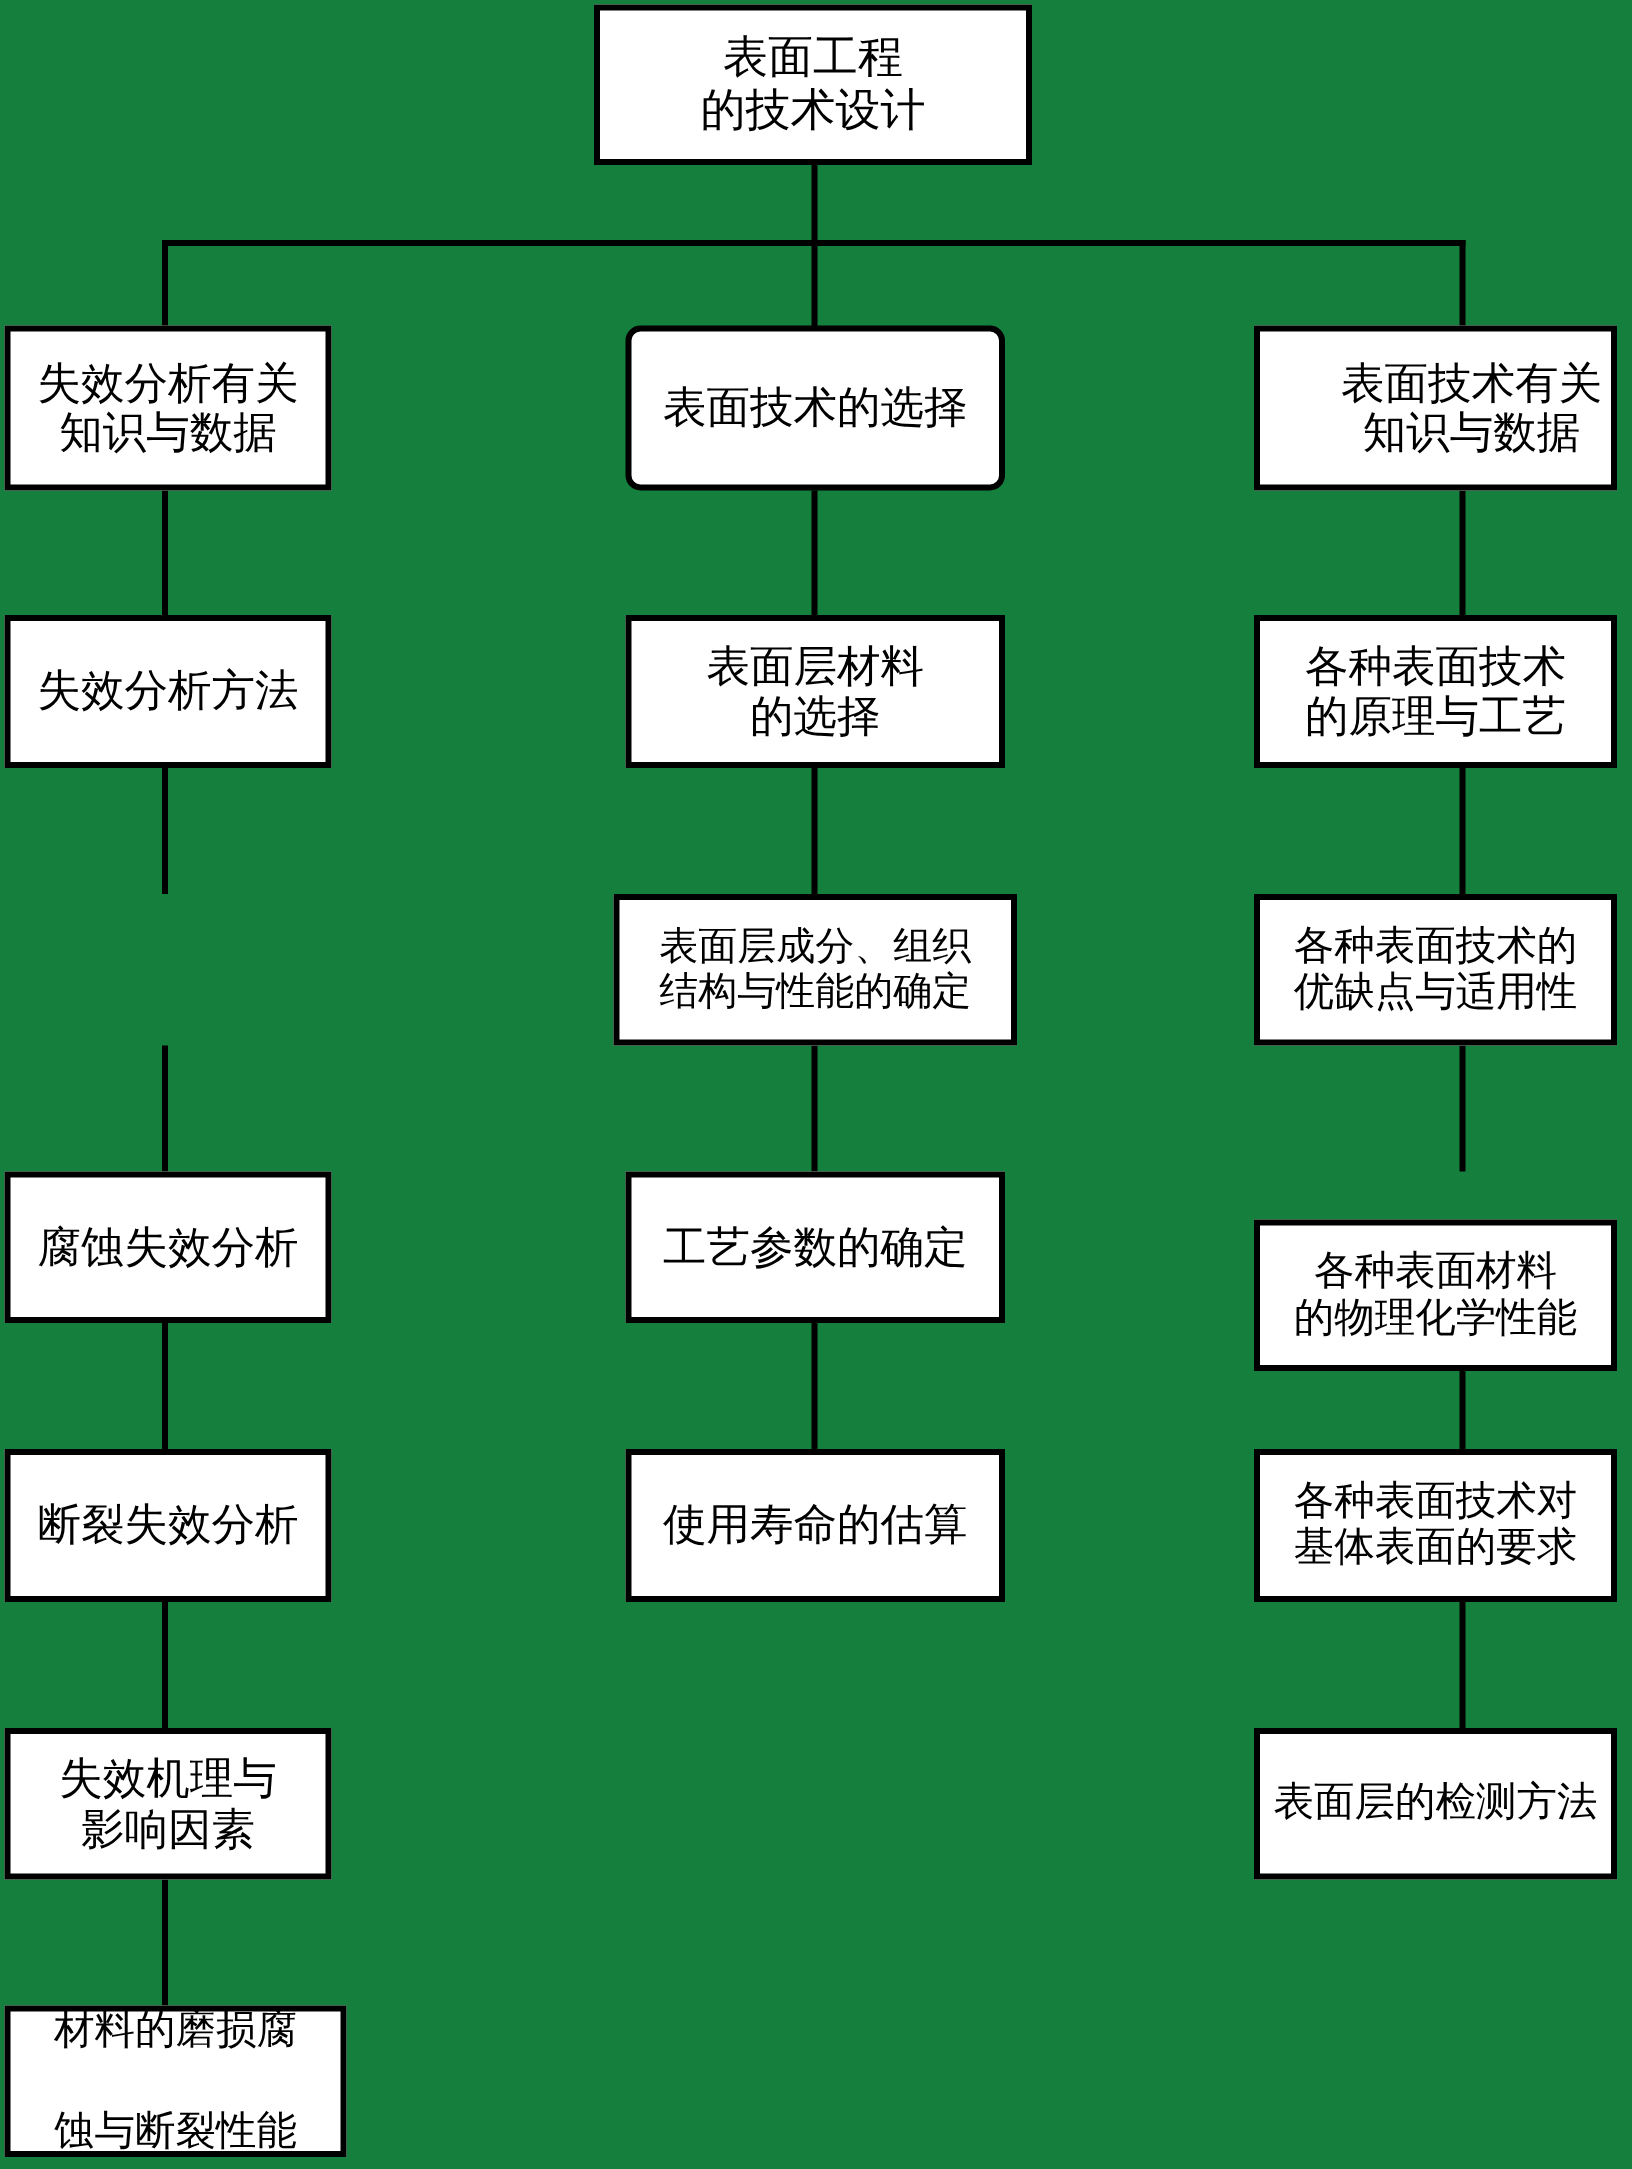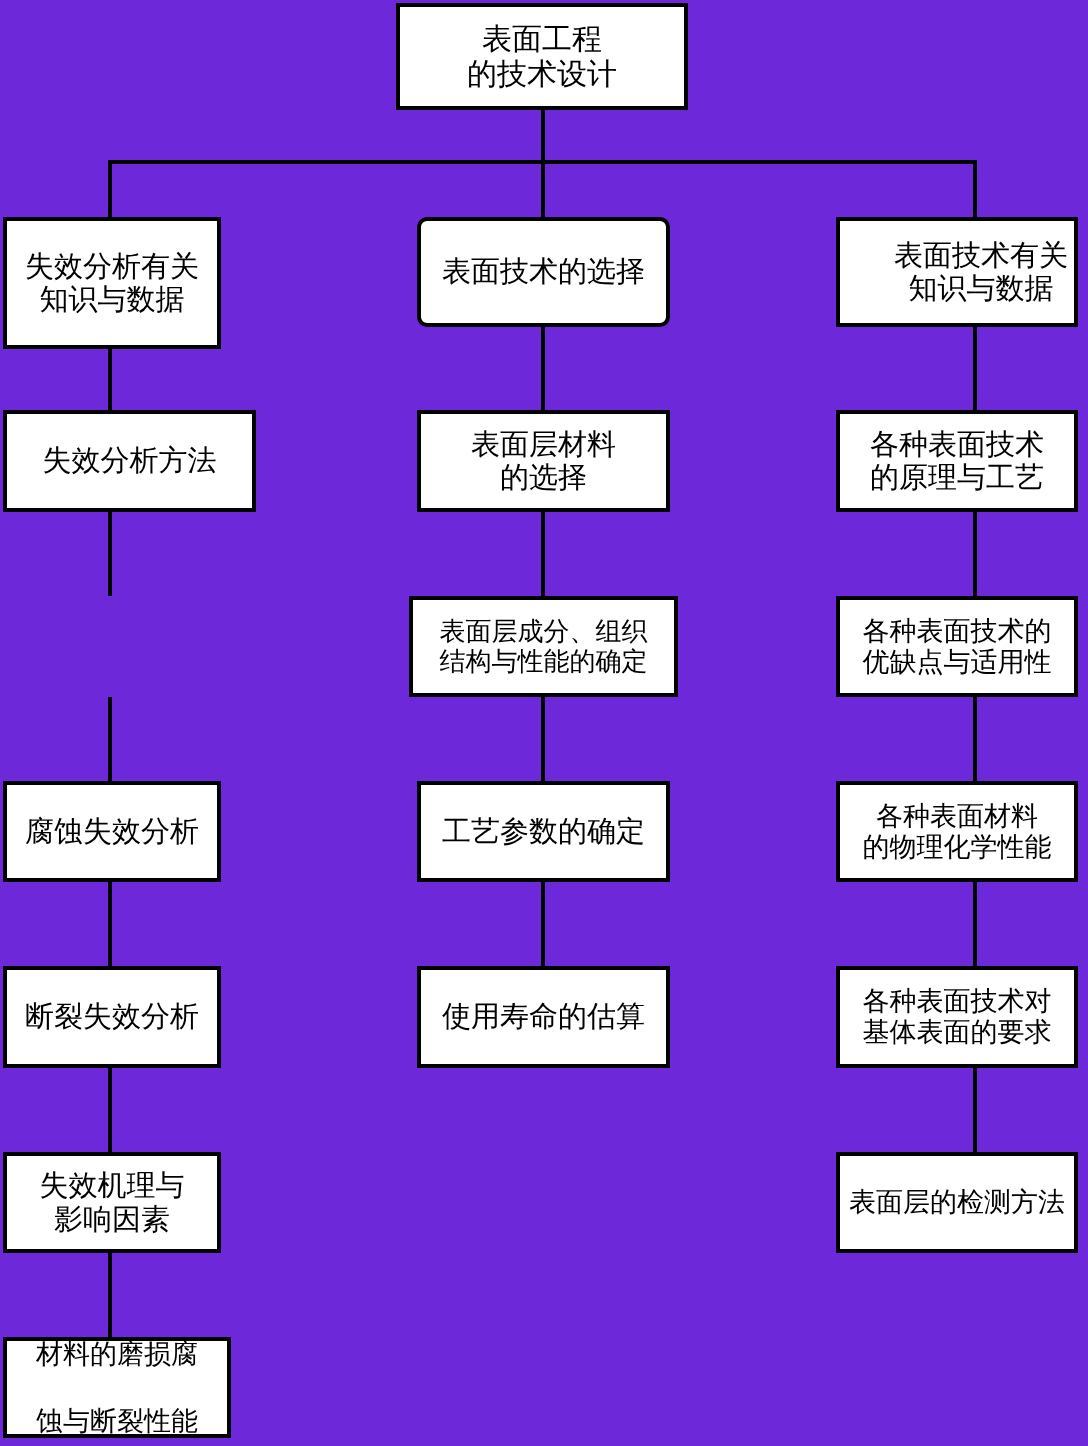--- a/index.html
+++ b/index.html
@@ -7,21 +7,21 @@
     padding: 0;
     background: #ffffff;
   }
   body {
     font-family: "DejaVu Sans", "Liberation Sans", sans-serif;
   }
   #chart-root {
     position: relative;
     width: 1088px;
     height: 1446px;
-    background: #6d28d9;
+    background: #15803d;
     overflow: hidden;
   }
   svg.connectors {
     position: absolute;
     left: 0;
     top: 0;
     width: 1088px;
     height: 1446px;
     pointer-events: none;
   }
@@ -80,26 +80,26 @@
     <line x1="975" y1="697" x2="975" y2="781" stroke="#000" stroke-width="4"></line>
     <line x1="975" y1="882" x2="975" y2="966" stroke="#000" stroke-width="4"></line>
     <line x1="975" y1="1068" x2="975" y2="1152" stroke="#000" stroke-width="4"></line>
   </svg>
 
   <div class="node fs-big" style="left:396px; top:3px; width:292px; height:107px;">
     <span class="line">表面工程</span>
     <span class="line">的技术设计</span>
   </div>
 
-  <div class="node fs-mid" style="left:3px; top:217px; width:218px; height:132px;">
+  <div class="node fs-mid" style="left:3px; top:217px; width:218px; height:110px;">
     <span class="line">失效分析有关</span>
     <span class="line">知识与数据</span>
   </div>
 
-  <div class="node fs-mid" style="left:3px; top:410px; width:253px; height:102px;">
+  <div class="node fs-mid" style="left:3px; top:410px; width:218px; height:102px;">
     <span class="line">失效分析方法</span>
   </div>
 
 
   <div class="node fs-mid" style="left:3px; top:781px; width:218px; height:101px;">
     <span class="line">腐蚀失效分析</span>
   </div>
 
   <div class="node fs-mid" style="left:3px; top:966px; width:218px; height:102px;">
     <span class="line">断裂失效分析</span>
@@ -145,21 +145,21 @@
   <div class="node fs-mid" style="left:836px; top:410px; width:242px; height:102px;">
     <span class="line">各种表面技术</span>
     <span class="line">的原理与工艺</span>
   </div>
 
   <div class="node fs-small" style="left:836px; top:596px; width:242px; height:101px;">
     <span class="line">各种表面技术的</span>
     <span class="line">优缺点与适用性</span>
   </div>
 
-  <div class="node fs-small" style="left:836px; top:781px; width:242px; height:101px;">
+  <div class="node fs-small" style="left:836px; top:813px; width:242px; height:101px;">
     <span class="line">各种表面材料</span>
     <span class="line">的物理化学性能</span>
   </div>
 
   <div class="node fs-small" style="left:836px; top:966px; width:242px; height:102px;">
     <span class="line">各种表面技术对</span>
     <span class="line">基体表面的要求</span>
   </div>
 
   <div class="node fs-small" style="left:836px; top:1152px; width:242px; height:101px;">

